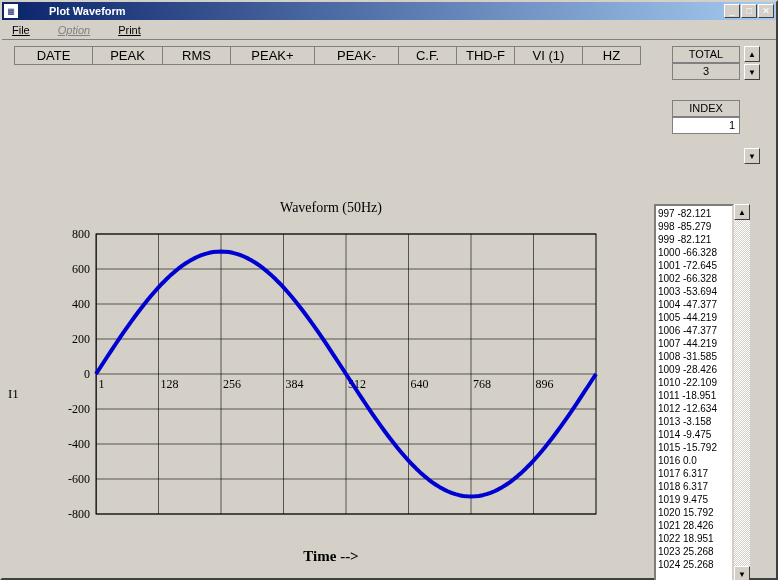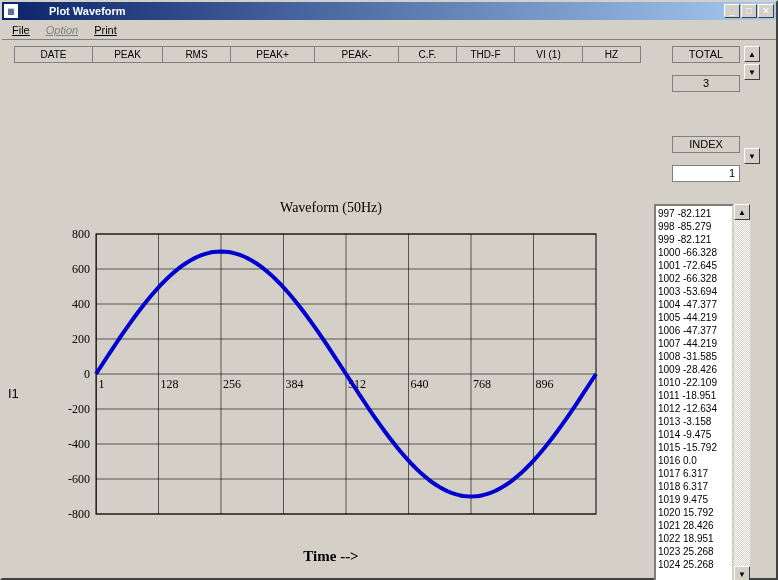--- a/index.html
+++ b/index.html
@@ -3,36 +3,36 @@
 <meta charset="utf-8">
 <style>
   * { box-sizing: border-box; margin: 0; padding: 0; }
   html, body { width: 778px; height: 580px; font-family: "Tahoma", "MS Sans Serif", sans-serif; font-size: 11px; overflow: hidden; background: #d4d0c8; }
   .window { width: 778px; height: 580px; border: 2px solid #d4d0c8; border-right-color:#404040; border-bottom-color:#404040; display:flex; flex-direction:column; }
   .titlebar { height: 18px; background: linear-gradient(to right, #0a246a, #a6caf0); color:#fff; display:flex; align-items:center; padding:0 2px; }
   .titlebar .icon { width:14px; height:14px; margin-right:4px; background:#fff; display:flex; align-items:center; justify-content:center; font-size:8px; color:#0a246a; }
   .titlebar .title { flex:1; font-weight:bold; font-size:11px;padding-left:27px; }
   .winbtns { display:flex; gap:1px; }
   .winbtn { width:16px; height:14px; background:#d4d0c8; border:1px solid #fff; border-right-color:#404040; border-bottom-color:#404040; font-size:9px; display:flex; align-items:center; justify-content:center; font-family:"Marlett", sans-serif; }
-  .menubar { height:20px; background:#d4d0c8; display:flex; align-items:center; padding:0 4px; gap:4px; font-size:11px; border-bottom:1px solid #808080; }
+  .menubar { height:20px; background:#d4d0c8; display:flex; align-items:center; padding:0 4px; gap:16px; font-size:11px; border-bottom:1px solid #808080; }
   .menuitem { padding:2px 6px; text-decoration:underline; text-underline-offset:1px; cursor:default; }
   .menuitem.disabled { color:#808080;font-style:italic; }
   .content { flex:1; background:#d4d0c8; position:relative; }
   .table-area { position:absolute; left:12px; top:6px; right:12px; }
-  table.data { border-collapse:collapse; font-size:10px; }
+  table.data { border-collapse:collapse; font-size:13px; }
   table.data th, table.data td { border:1px solid #808080; padding:1px 2px; text-align:center; background:#d4d0c8; height:16px; font-weight:normal; }
   table.data th { background:#d4d0c8; }
   .vscroll-stub { position:absolute; right:16px; top:6px; width:16px; height:34px; display:flex; flex-direction:column; justify-content:space-between; }
   .sb-btn { width:16px; height:16px; background:#d4d0c8; border:1px solid #fff; border-right-color:#404040; border-bottom-color:#404040; font-size:8px; display:flex; align-items:center; justify-content:center; }
-  .totals { position:absolute; right:36px; top:6px; display:flex; flex-direction:column; gap:12px; }
+  .totals { position:absolute; right:36px; top:6px; display:flex; flex-direction:column; gap:0; }
   .totalcell { width:68px; height:17px; border:1px solid #808080; text-align:center; font-size:11px; background:#d4d0c8; line-height:15px; }
   .totalcell.input { background:#fff; text-align:right; padding-right:4px; }
   .plot-area { position:absolute; left:24px; top:160px; width:610px; height:400px; }
   .plot-title { text-align:center; font-family:"Times New Roman", serif; font-size:14px; margin-bottom:8px; }
-  .axis-label-y { position:absolute; left:6px; top:346px; font-family:Liberation Sans, sans-serif; font-size:13px; }
+  .axis-label-y { position:absolute; left:6px; top:346px; font-family:Liberation Serif, serif; font-size:13px; }
   .axis-label-x { text-align:center; font-family:"Times New Roman", serif; font-size:15px; margin-top:4px;font-weight:bold; }
   svg.chart { display:block; }
   .side-list { position:absolute; right:42px; top:164px; width:80px; height:378px; background:#fff; border:2px inset #d4d0c8; font-size:10px; line-height:13px; padding:1px 2px; overflow:hidden; white-space:nowrap; }
   .side-scroll { position:absolute; right:26px; top:164px; width:16px; height:378px; background:#d4d0c8; display:flex; flex-direction:column; }
   .side-scroll .track { flex:1; background:repeating-conic-gradient(#d4d0c8 0 25%, #fff 0 50%) 0/2px 2px; }
   .col-date{width:78px}.col-time{width:70px}.col-rms{width:68px}.col-pkp{width:84px}.col-pkm{width:84px}.col-cf{width:58px}.col-thd{width:58px}.col-vi{width:68px}.col-hz{width:58px}
   .index-scroll { position:absolute; right:16px; top:108px; width:16px; height:16px; }
 </style>
 </head>
 <body>

